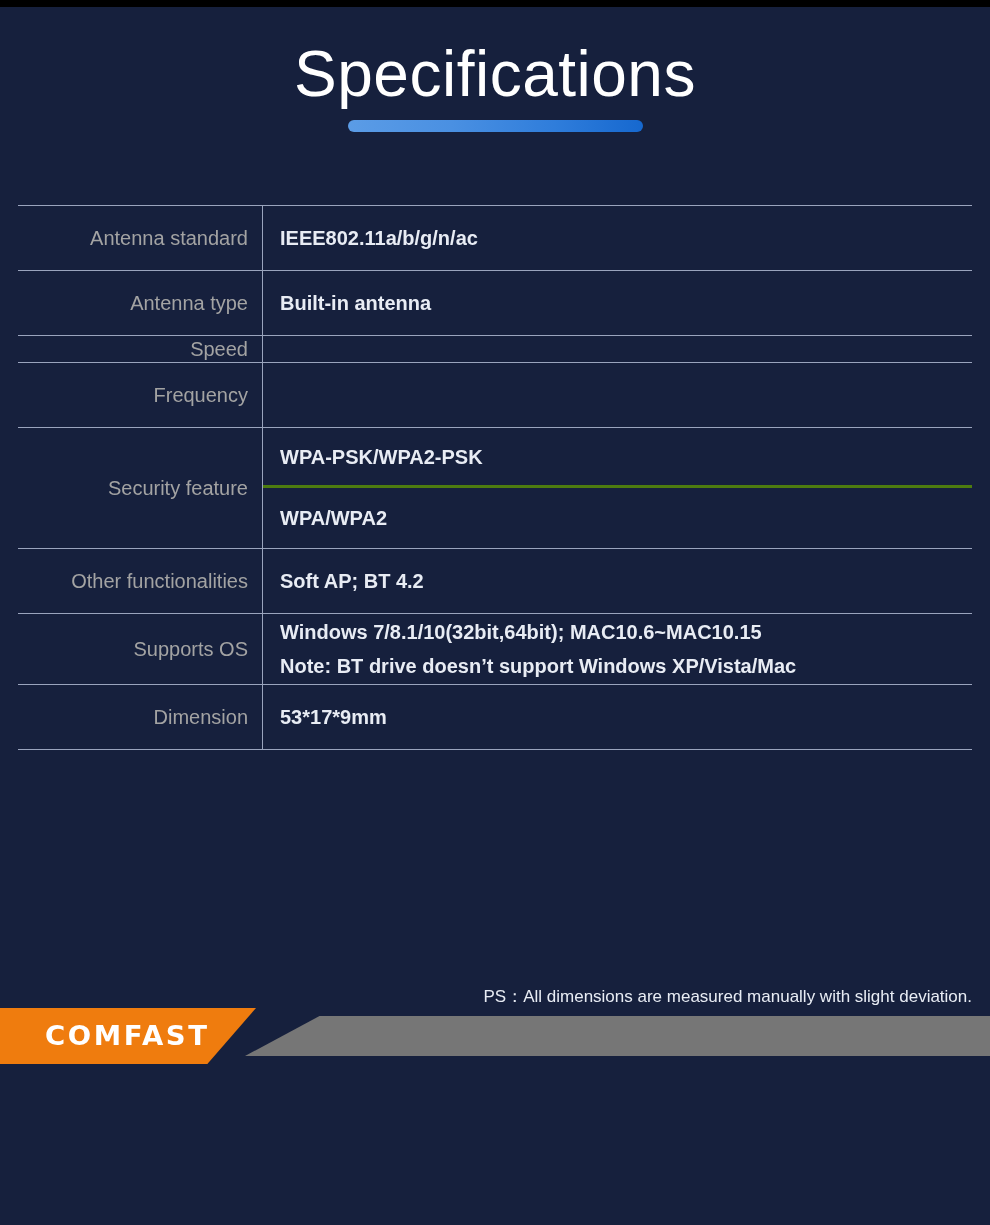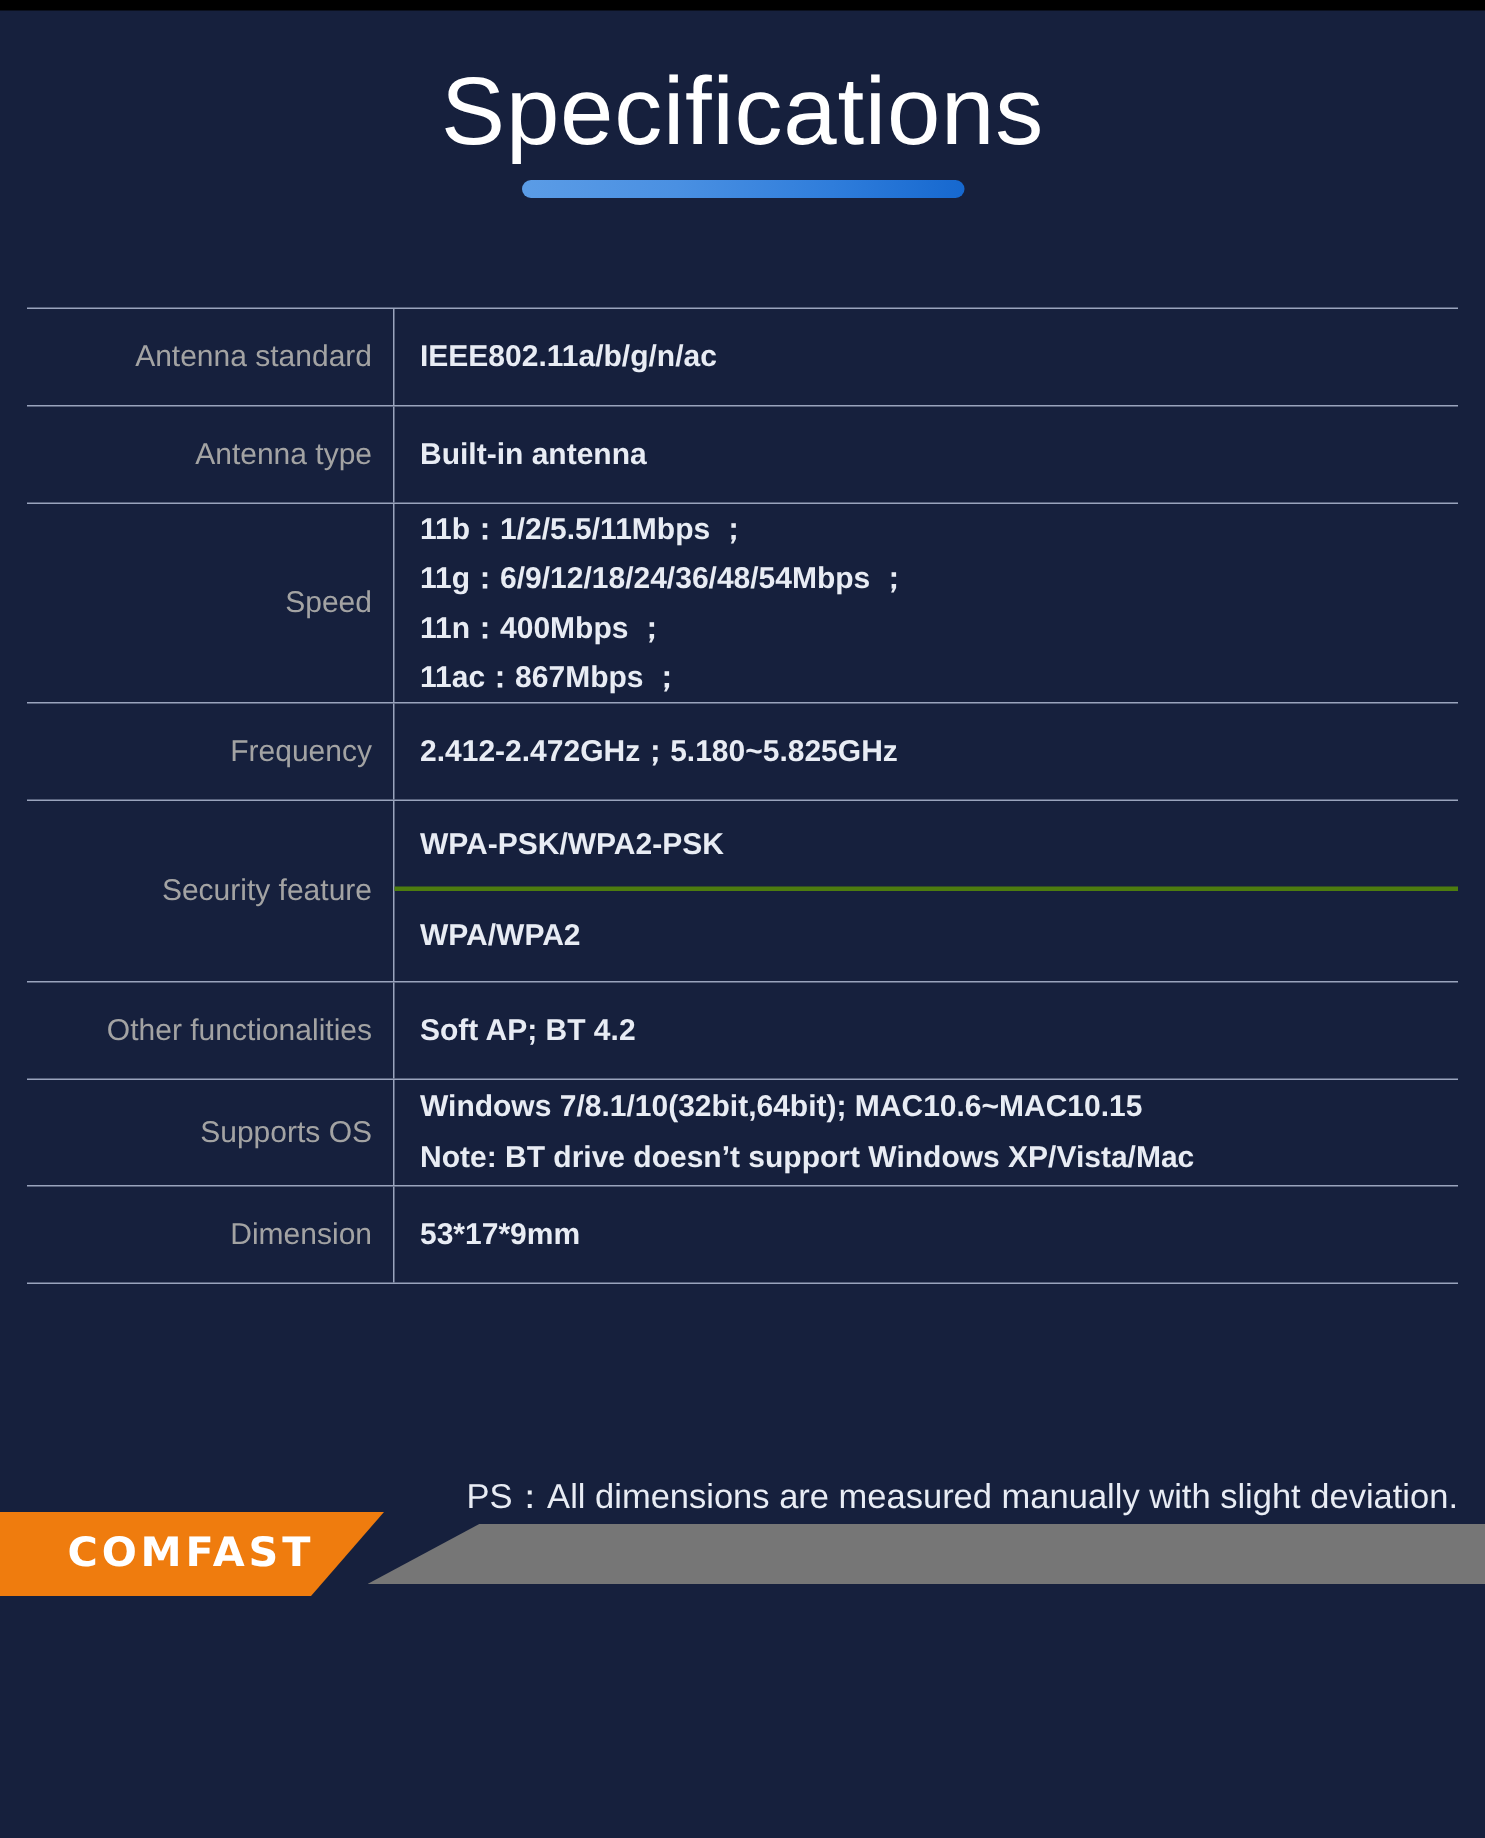--- a/index.html
+++ b/index.html
@@ -131,21 +131,21 @@
   .subrow:last-child { border-bottom: none; }
 
   
   .footnote {
     position: absolute;
     left: 18px;
     top: 984px;
     width: 954px;
     text-align: right;
     color: #e8ecf4;
-    font-size: 23px;
+    font-size: 17px;
     line-height: 26px;
     font-weight: 300;
     white-space: nowrap;
   }
 
   
   .brand-bar {
     position: absolute;
     left: 0;
     top: 1008px;
@@ -208,33 +208,24 @@
 
     <div class="row row-normal">
       <div class="cell-label">Antenna type</div>
       <div class="cell-value">
         <span class="vline">Built-in antenna</span>
       </div>
     </div>
 
     <div class="row">
       <div class="cell-label">Speed</div>
-      <div class="cell-value speed-cell">
-        <span class="vline">11b：1/2/5.5/11Mbps ；</span>
-        <span class="vline">11g：6/9/12/18/24/36/48/54Mbps ；</span>
-        <span class="vline">11n：400Mbps ；</span>
-        <span class="vline">11ac：867Mbps ；</span>
-      </div>
     </div>
 
     <div class="row row-normal">
       <div class="cell-label">Frequency</div>
-      <div class="cell-value">
-        <span class="vline">2.412-2.472GHz；5.180~5.825GHz</span>
-      </div>
     </div>
 
     <div class="row row-split">
       <div class="cell-label">Security feature</div>
       <div class="cell-value">
         <div class="subrow">WPA-PSK/WPA2-PSK</div>
         <div class="subrow">WPA/WPA2</div>
       </div>
     </div>
 

